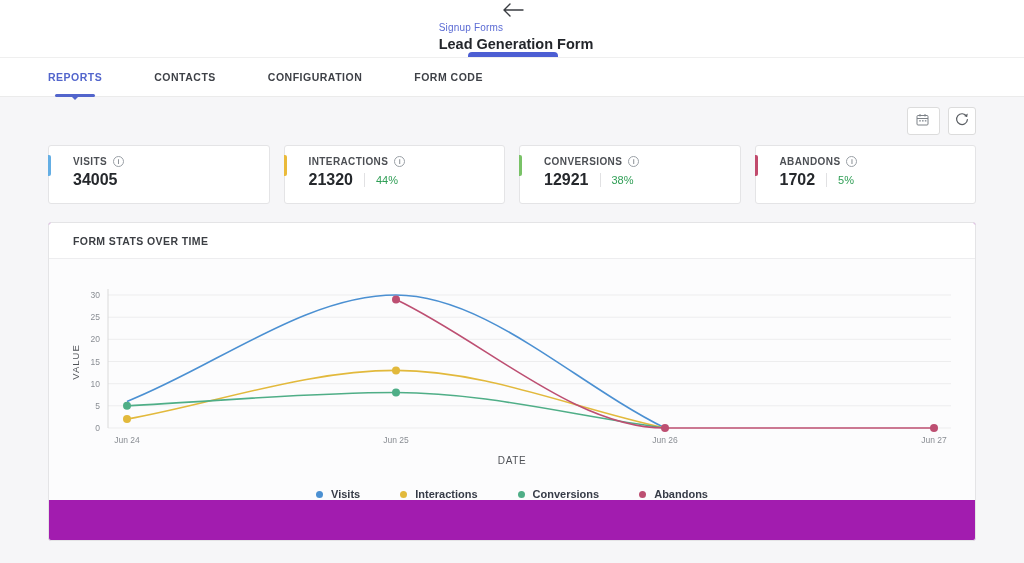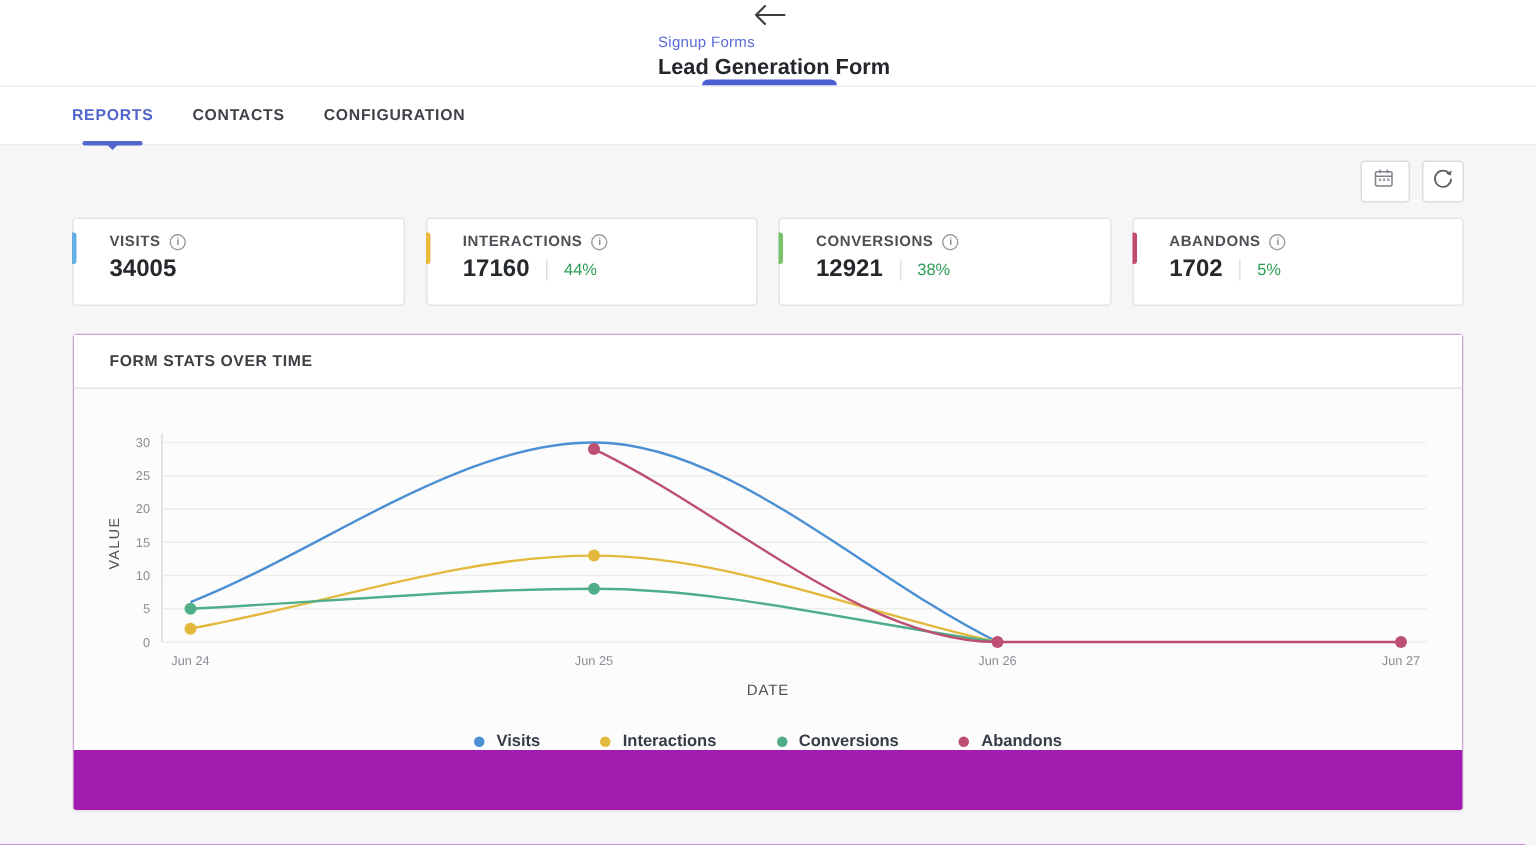--- a/index.html
+++ b/index.html
@@ -26,21 +26,21 @@
     background:#4c5ed3; color:#fff; border:none; border-radius:4px;
     font-family:Liberation Mono, monospace; font-size:11.5px; font-weight:600;
     padding:7px 14px; cursor:pointer;
   }
   .kebab { width:18px; height:26px; margin-left:8px; display:flex; flex-direction:column; align-items:center; justify-content:center; gap:2.5px; cursor:pointer; }
   .kebab i { width:3px; height:3px; border-radius:50%; background:#4a4d52; }
 
   
   .tabs {
     height:40px; background:#fff; border-top:1px solid #efefef; border-bottom:1px solid #ebebeb;
-    display:flex; align-items:center; padding-left:48px; gap:26px; position:relative;
+    display:flex; align-items:center; padding-left:48px; gap:52px; position:relative;
   }
   .tab {
     font-size:10.5px; font-weight:700; letter-spacing:.5px; color:#3e4147;
     cursor:pointer; position:relative; height:100%; display:flex; align-items:center;
   }
   .tab.active { color:#5265cc; }
   .tab.active::before {
     content:""; position:absolute; left:50%; transform:translateX(-50%);
     bottom:-1px; width:40px; height:3.5px; background:#5265cc; border-radius:2px;
   }
@@ -125,20 +125,21 @@
       <i></i>
       <i></i>
       <i></i>
     </div>
 </div>
 
 <div class="tabs">
   <div class="tab active">REPORTS</div>
   <div class="tab">CONTACTS</div>
   <div class="tab">CONFIGURATION</div>
+  <div class="tab">FORM CODE</div>
 </div>
 
 <div class="content">
 
   <div class="toolbar">
     <div class="range-picker">
       <span>
         <svg width="13" height="13" viewBox="0 0 13 13">
             <rect x="1" y="2.5" width="11" height="9.5" rx="1" fill="none" stroke="#7d8288" stroke-width="1"></rect>
             <line x1="1" y1="5.5" x2="12" y2="5.5" stroke="#7d8288" stroke-width="1"></line>
@@ -173,21 +174,21 @@
       </div>
     </div>
 
     <div class="stat-card">
       <span class="stat-accent" style="background: rgb(234, 186, 58);"></span>
       <div class="stat-label-row">
         <span class="stat-label">INTERACTIONS</span>
         <i class="info-icon">i</i>
       </div>
       <div class="stat-value-row">
-        <span class="stat-value">17160</span>
+        <span class="stat-value">21320</span>
         <span class="stat-sep"></span>
         <span class="stat-percent">44%</span>
       </div>
     </div>
 
     <div class="stat-card">
       <span class="stat-accent" style="background: rgb(121, 194, 103);"></span>
       <div class="stat-label-row">
         <span class="stat-label">CONVERSIONS</span>
         <i class="info-icon">i</i>

